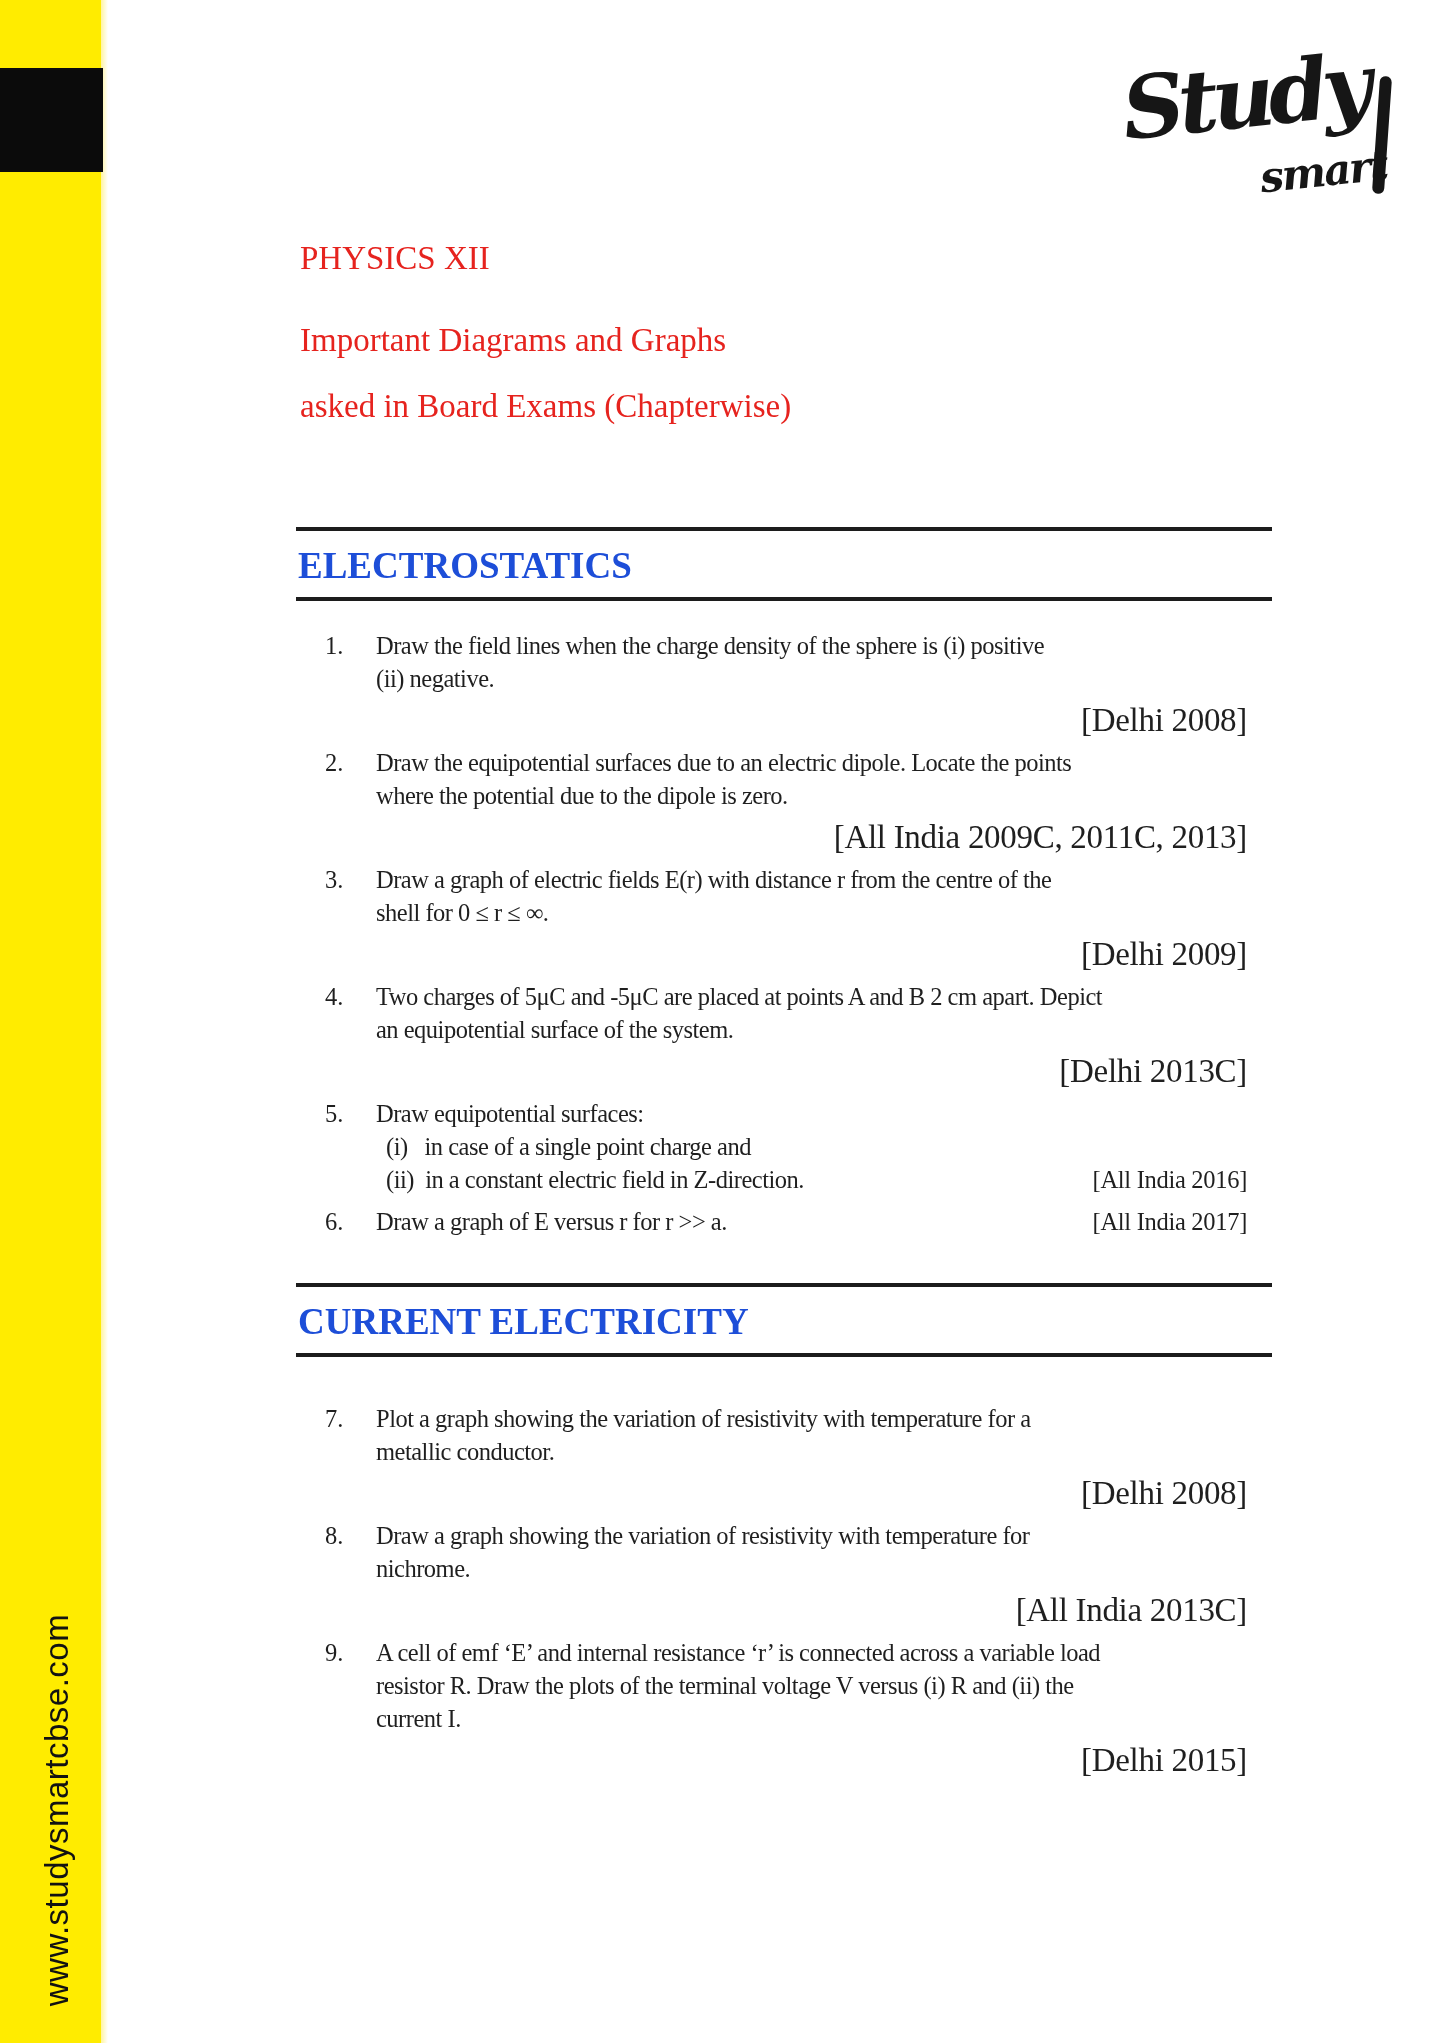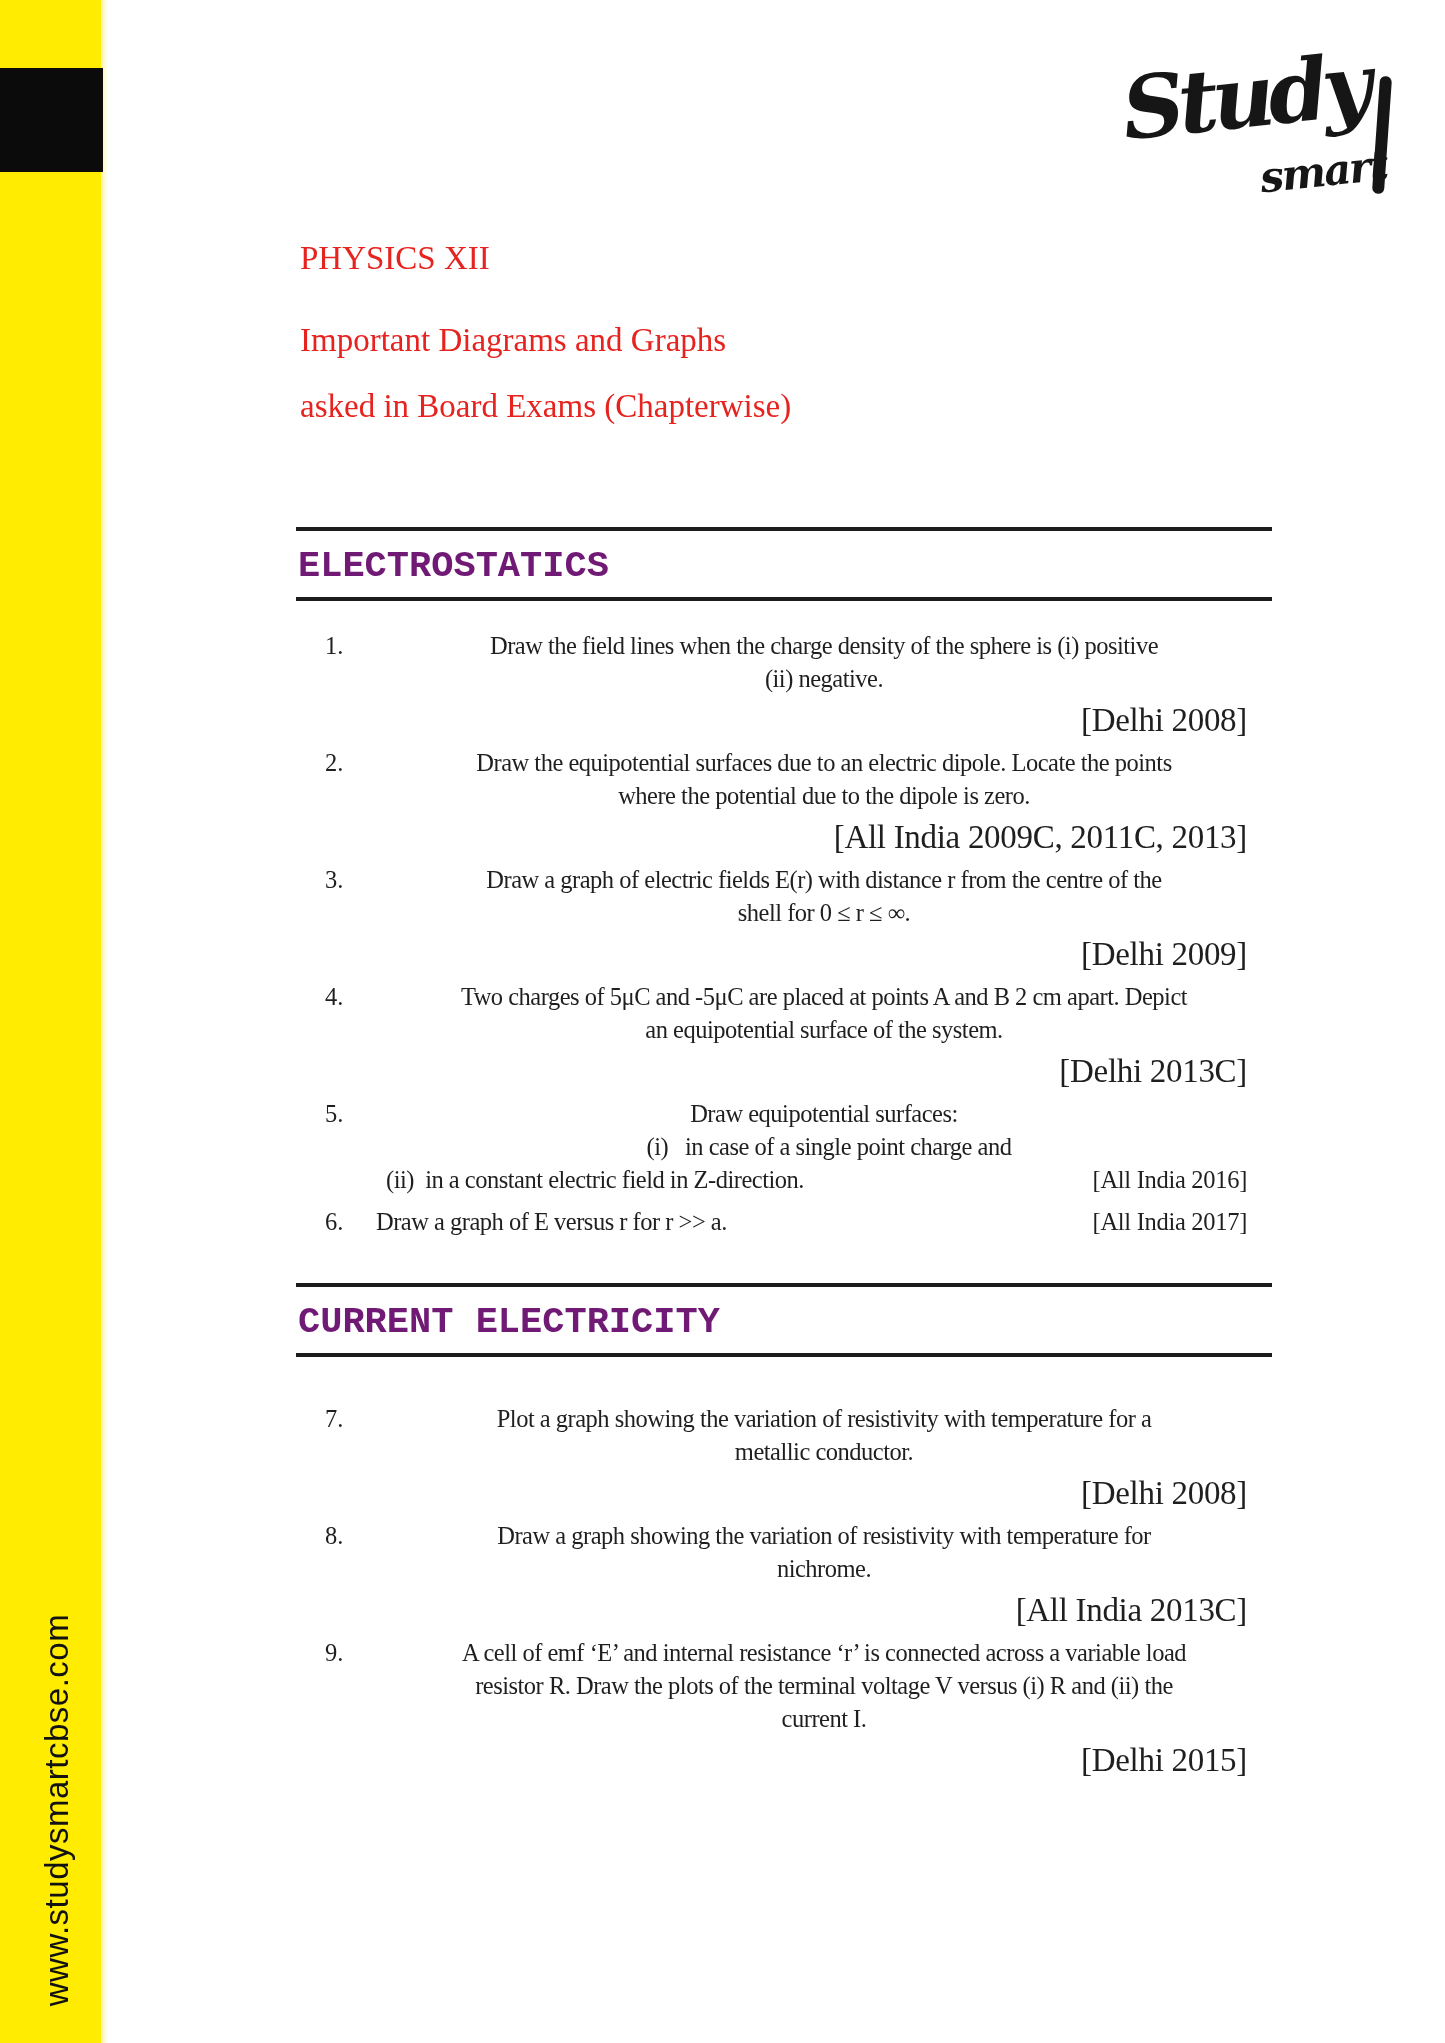--- a/index.html
+++ b/index.html
@@ -67,31 +67,31 @@
   #title-sub2     { top: 388px; }
 
   
   .section { position: absolute; left: 296px; width: 976px; }
   #section-0 { top: 527px; }
   #section-1 { top: 1283px; }
   .rule { border: none; border-top: 4px solid #1c1c1c; margin: 0; }
   .section-heading {
     margin: 13px 0 9px 2px;
     font-size: 37px; line-height: 1.2; font-weight: bold;
-    color: #701a75; white-space: pre; font-family: Liberation Mono, monospace;
+    color: #1d4ed8; white-space: pre;
   }
 
   .qlist { margin: 0; padding: 0; list-style: none; }
   #section-0 .qlist { margin-top: 28px; }
   #section-1 .qlist { margin-top: 45px; }
 
   .q { display: flex; margin-top: 9px; font-size: 24.5px; line-height: 33px; }
   .qlist .q:first-child { margin-top: 0; }
   .q-num { flex: 0 0 80px; box-sizing: border-box; padding-left: 29px; }
-  .q-body { flex: 1; min-width: 0; text-align: center; }
+  .q-body { flex: 1; min-width: 0; }
   .q-line { white-space: pre; letter-spacing: -0.5px; }
   .q-line.sub { padding-left: 10px; }
   .q-line.flex { display: flex; justify-content: space-between; padding-right: 25px; }
   .cite-row {
     text-align: right; padding-right: 25px; margin-top: 9px;
     font-size: 33px; line-height: 33px; letter-spacing: -0.3px;
   }
   .cite-inline { letter-spacing: -0.3px; }
 </style>
 </head>

